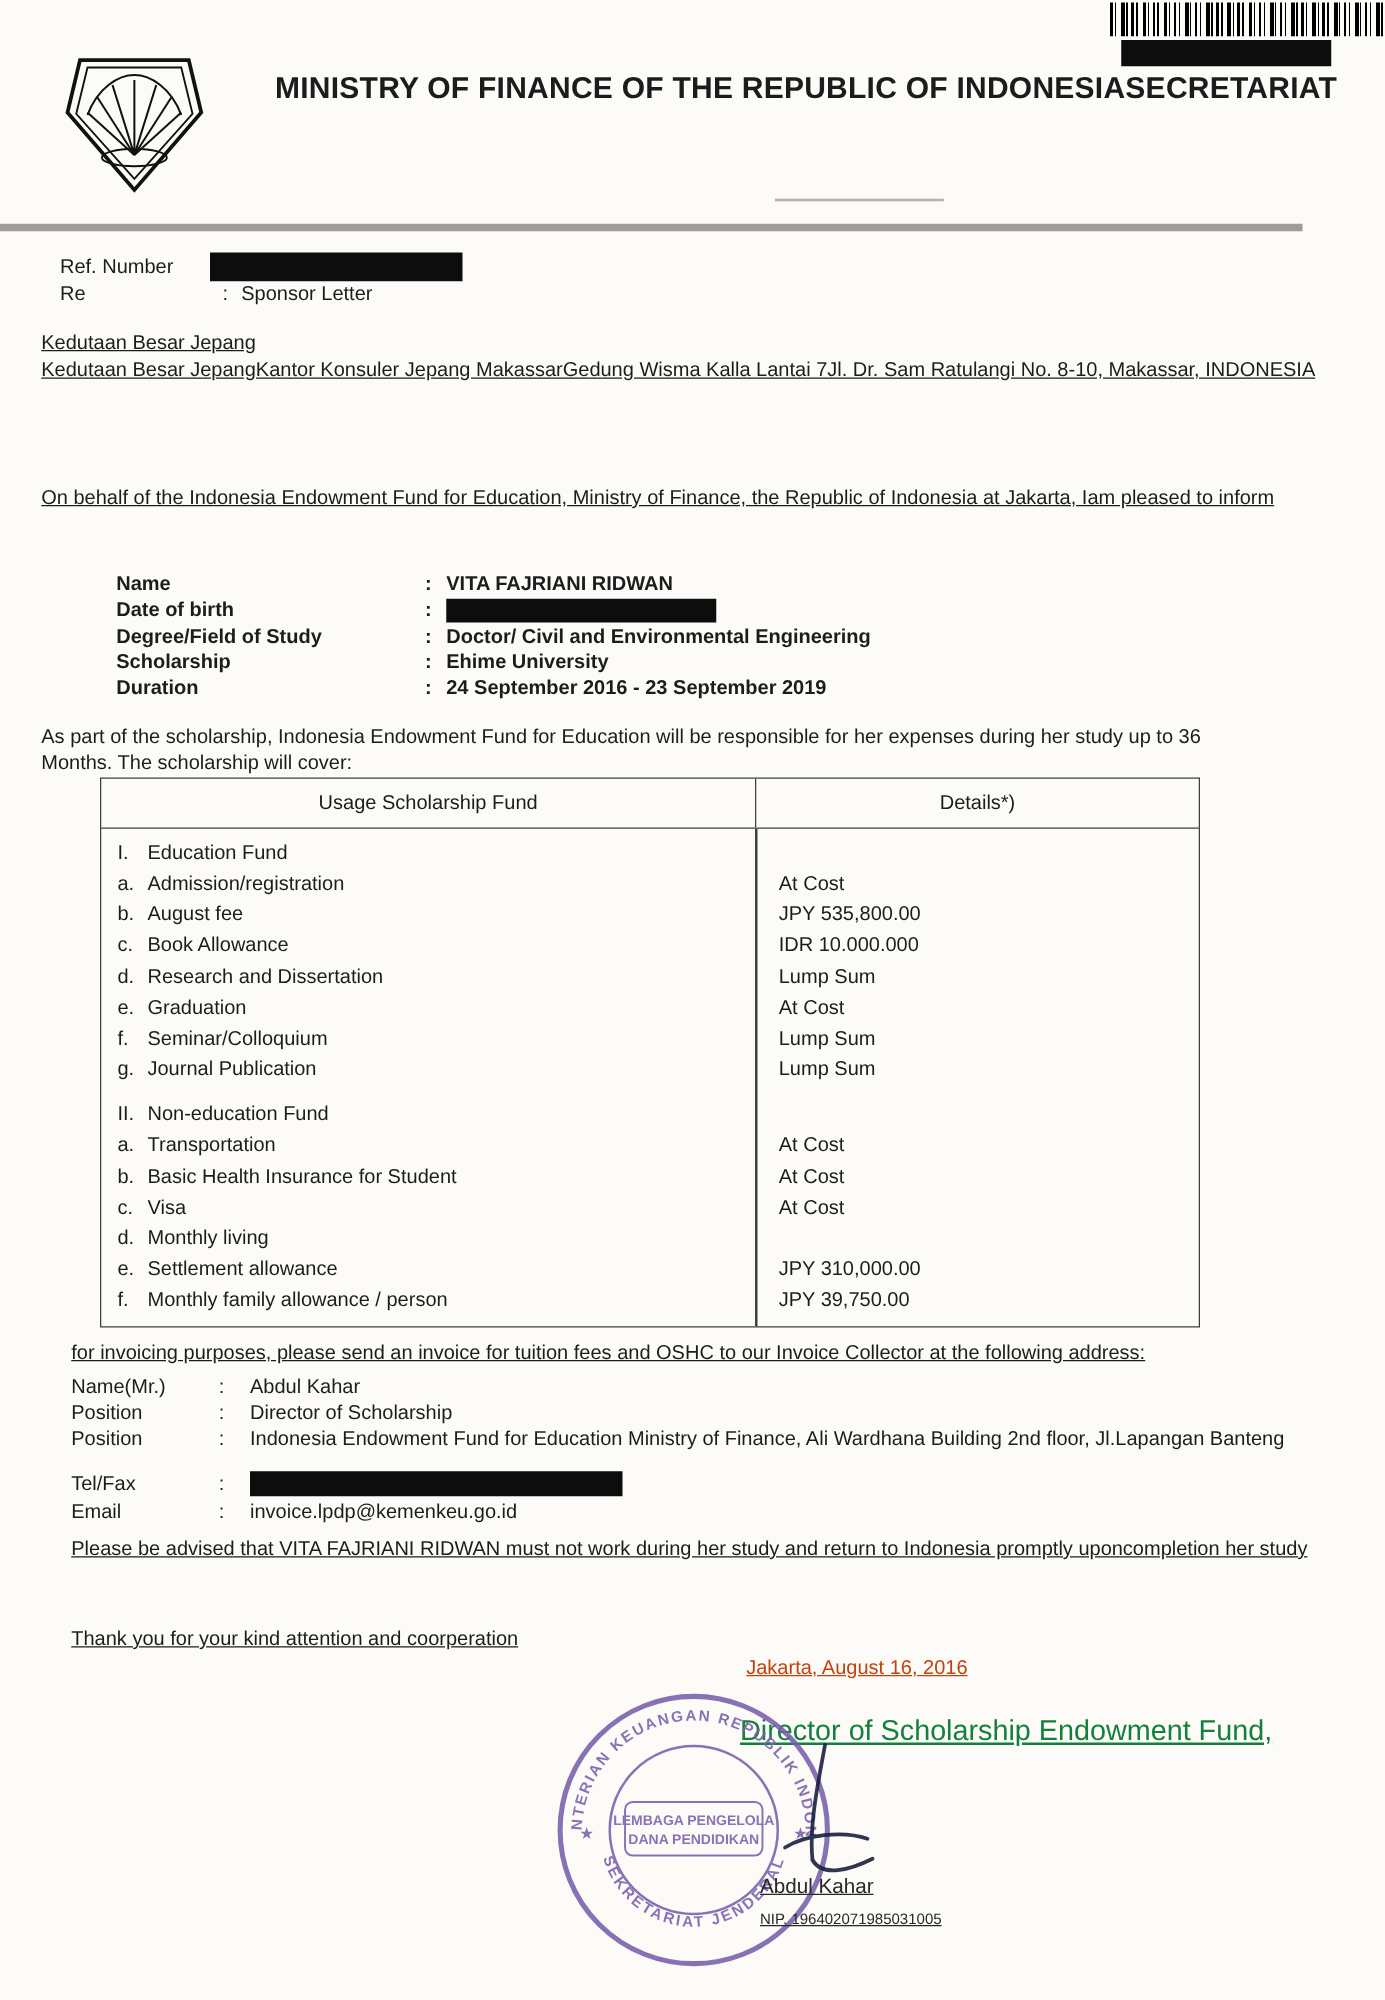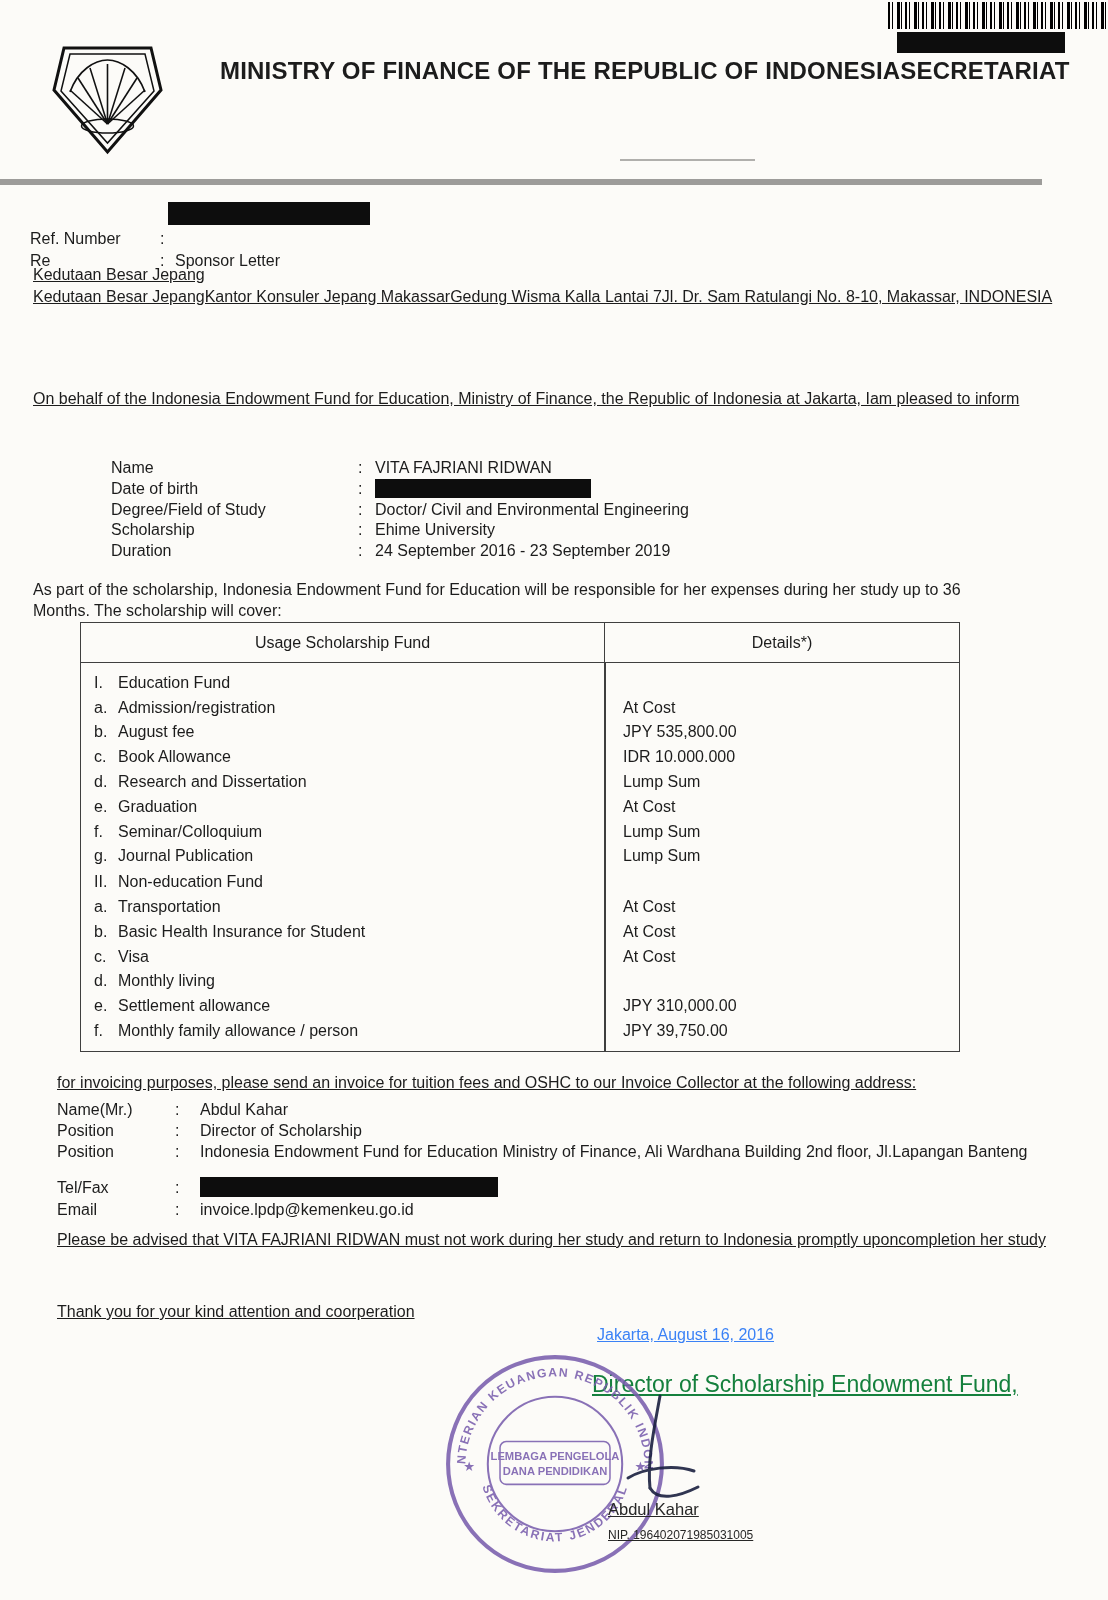--- a/index.html
+++ b/index.html
@@ -37,34 +37,34 @@
   .s-redact { margin-left:8px; margin-top:1px; width:216px; height:19px; }
 
   
   .table { left:80px; top:622px; width:880px; border:1.5px solid #3f3f3f; background:transparent; }
   .t-head { display:flex; height:40px; border-bottom:1.5px solid #3f3f3f; }
   .th-left { width:523px; display:flex; align-items:center; justify-content:center; }
   .th-right { flex:1; border-left:1.5px solid #3f3f3f; display:flex; align-items:center; justify-content:center; }
   .t-body { position:relative; padding:7px 0 8px 0; }
   .t-divider { position:absolute; left:523px; top:0; bottom:0; width:1.5px; background:#3f3f3f; }
   .t-row { display:flex; height:24.8px; align-items:center; }
-  .t-row.gap { margin-top:1px; }
+  .t-row.gap { margin-top:11px; }
   .c-no { width:37px; padding-left:13px; }
   .c-item { flex:1; white-space:nowrap; }
   .c-detail { width:347px; padding-left:11px; white-space:nowrap; }
 
   
   .crow { display:flex; height:20.8px; }
   .crow.gap { margin-top:16px; }
   .c-label { width:118px; }
   .c-sep { width:10px; }
   .c-value { margin-left:15px; white-space:nowrap; }
   .c-redactbox { margin-left:15px; margin-top:0px; width:298px; height:20px; }
 
-  .sign-date { left:597px; top:1324px; font-size:16px; color:#3b82f6; }
+  .sign-date { left:597px; top:1324px; font-size:16px; color:#c2410c; }
   .sign-title { left:592px; top:1374px; font-size:23px; color:#15803d; }
   .sign-name { left:608px; top:1499px; font-size:16.5px; color:#272727; z-index:4; }
   .sign-nip { left:608px; top:1525px; font-size:12px; color:#272727; z-index:4; }
 
   .stamp { left:443px; top:1352px; width:224px; height:224px; z-index:2; opacity:.88; }
   .signature { left:598px; top:1392px; width:120px; height:115px; z-index:3; }
 </style>
 </head>
 <body>
 
@@ -85,39 +85,39 @@
       <path d="M57.5,84 L20,50"></path>
       <path d="M57.5,84 L95,50"></path>
       <path d="M20,52 C28,30 45,20 57.5,20 C70,20 87,30 95,52"></path>
     </g>
     <ellipse cx="57.5" cy="86" rx="26" ry="7" fill="none" stroke="#111" stroke-width="1.5"></ellipse>
   </svg>
   <div class="abs hdr-title">MINISTRY OF FINANCE OF THE REPUBLIC OF INDONESIASECRETARIAT</div>
   <div class="abs hdr-subline"></div>
   <div class="abs hdr-rule"></div>
 
-  <div class="abs" style="left:30px; top:203px;margin-top:25px;">
+  <div class="abs" style="left:48px; top:203px;">
     <div class="meta-row">
       <span class="meta-label">Ref. Number</span>
       <span class="sep">:</span>
     </div>
     <div class="meta-row" style="margin-top:1px;">
       <span class="meta-label">Re</span>
       <span class="sep">:</span>
       <span>Sponsor Letter</span>
     </div>
   </div>
   <div class="abs redact" style="left:168px; top:202px; width:202px; height:23px;"></div>
 
   <div class="abs nowrap" style="left:33px; top:264px;">Kedutaan Besar Jepang</div>
   <div class="abs nowrap" style="left:33px; top:286px;">Kedutaan Besar JepangKantor Konsuler Jepang  MakassarGedung Wisma Kalla Lantai 7Jl. Dr. Sam Ratulangi No. 8-10, Makassar, INDONESIA</div>
 
   <div class="abs nowrap" style="left:33px; top:388px;">On behalf of the Indonesia Endowment Fund for Education, Ministry of Finance, the Republic of Indonesia at Jakarta, Iam pleased to inform</div>
 
-  <div class="abs" style="left:111px; top:457px;">
+  <div class="abs" style="left:93px; top:457px;font-weight:bold;">
     <div class="srow">
       <span class="s-label">Name</span>
       <span class="s-sep">:</span>
       <span class="s-value">VITA FAJRIANI  RIDWAN</span>
     </div>
     <div class="srow">
       <span class="s-label">Date of birth</span>
       <span class="s-sep">:</span>
       <span class="s-redact redact"></span>
     </div>

